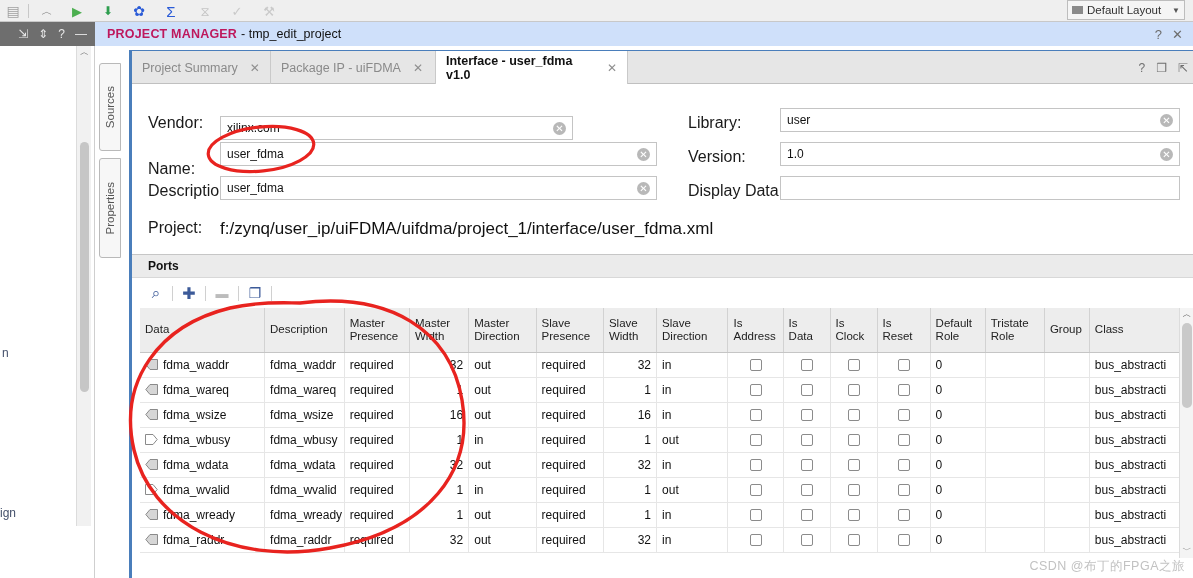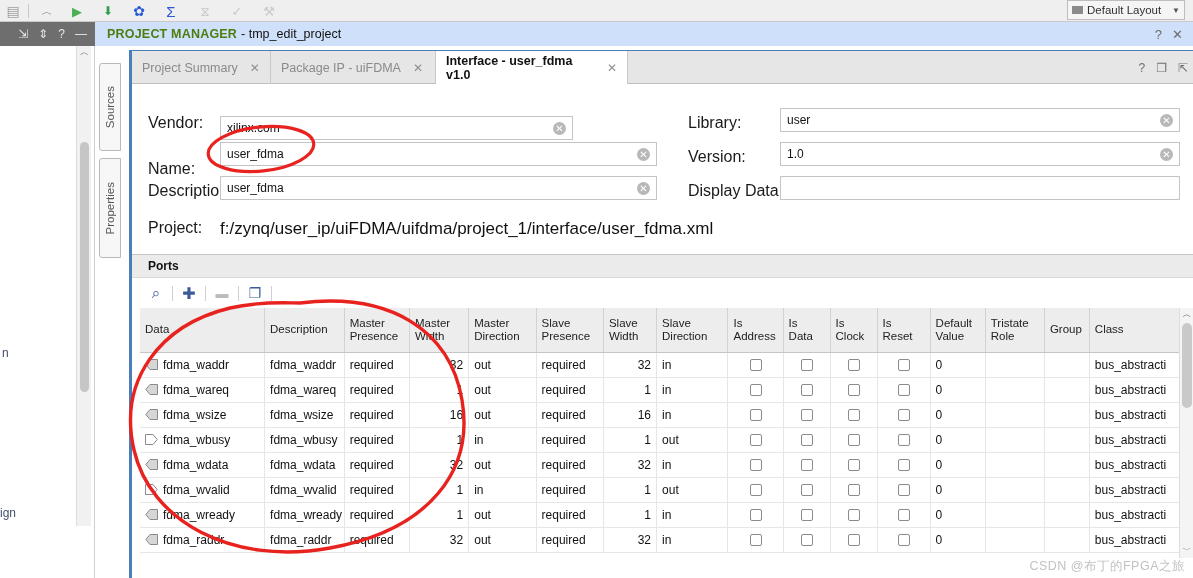--- a/index.html
+++ b/index.html
@@ -33,21 +33,21 @@
   #layout-select .swatch { width:11px; height:8px; background:#8a8a8a; flex:none; }
   #layout-select .lbl { flex:1; overflow:hidden; white-space:nowrap; }
   #layout-select .chev { font-size:8px; color:#555; }
 
   
   #pm-bar {
     position:absolute; left:95px; top:22px; width:1098px; height:24px;
     background:#cfe0fa;
     display:flex; align-items:center; padding-left:12px;
   }
-  #pm-bar .t1 { font-weight:bold; font-size:12.5px; color:#4d7c0f; letter-spacing:.2px; }
+  #pm-bar .t1 { font-weight:bold; font-size:12.5px; color:#be185d; letter-spacing:.2px; }
   #pm-bar .t2 { font-size:12.5px; color:#111; margin-left:4px; }
   #pm-bar .right { margin-left:auto; display:flex; align-items:center; gap:10px; padding-right:10px; color:#6d6d6d; font-size:13px; }
 
   
   #win-strip {
     position:absolute; left:0; top:22px; width:95px; height:24px;
     background:#6e6e6e; display:flex; align-items:center; justify-content:flex-end;
     gap:10px; padding-right:8px; color:#e8e8e8; font-size:12px;
   }
 
@@ -327,21 +327,21 @@
             <th>Master Presence</th>
             <th>Master Width</th>
             <th>Master Direction</th>
             <th>Slave Presence</th>
             <th>Slave Width</th>
             <th>Slave Direction</th>
             <th>Is Address</th>
             <th>Is Data</th>
             <th>Is Clock</th>
             <th>Is Reset</th>
-            <th>Default Value</th>
+            <th>Default Role</th>
             <th>Tristate Role</th>
             <th>Group</th>
             <th>Class</th>
           </tr>
         </thead>
       <tbody id="tbl-body">
           <tr>
             <td><svg class="port-ico" viewBox="0 0 13 11">
                 <path d="M5,0.5 L12.5,0.5 L12.5,10.5 L5,10.5 L0.8,5.5 Z" fill="#d6d6d6" stroke="#8a8a8a" stroke-width="1"></path>
               </svg><span>fdma_waddr</span></td>

